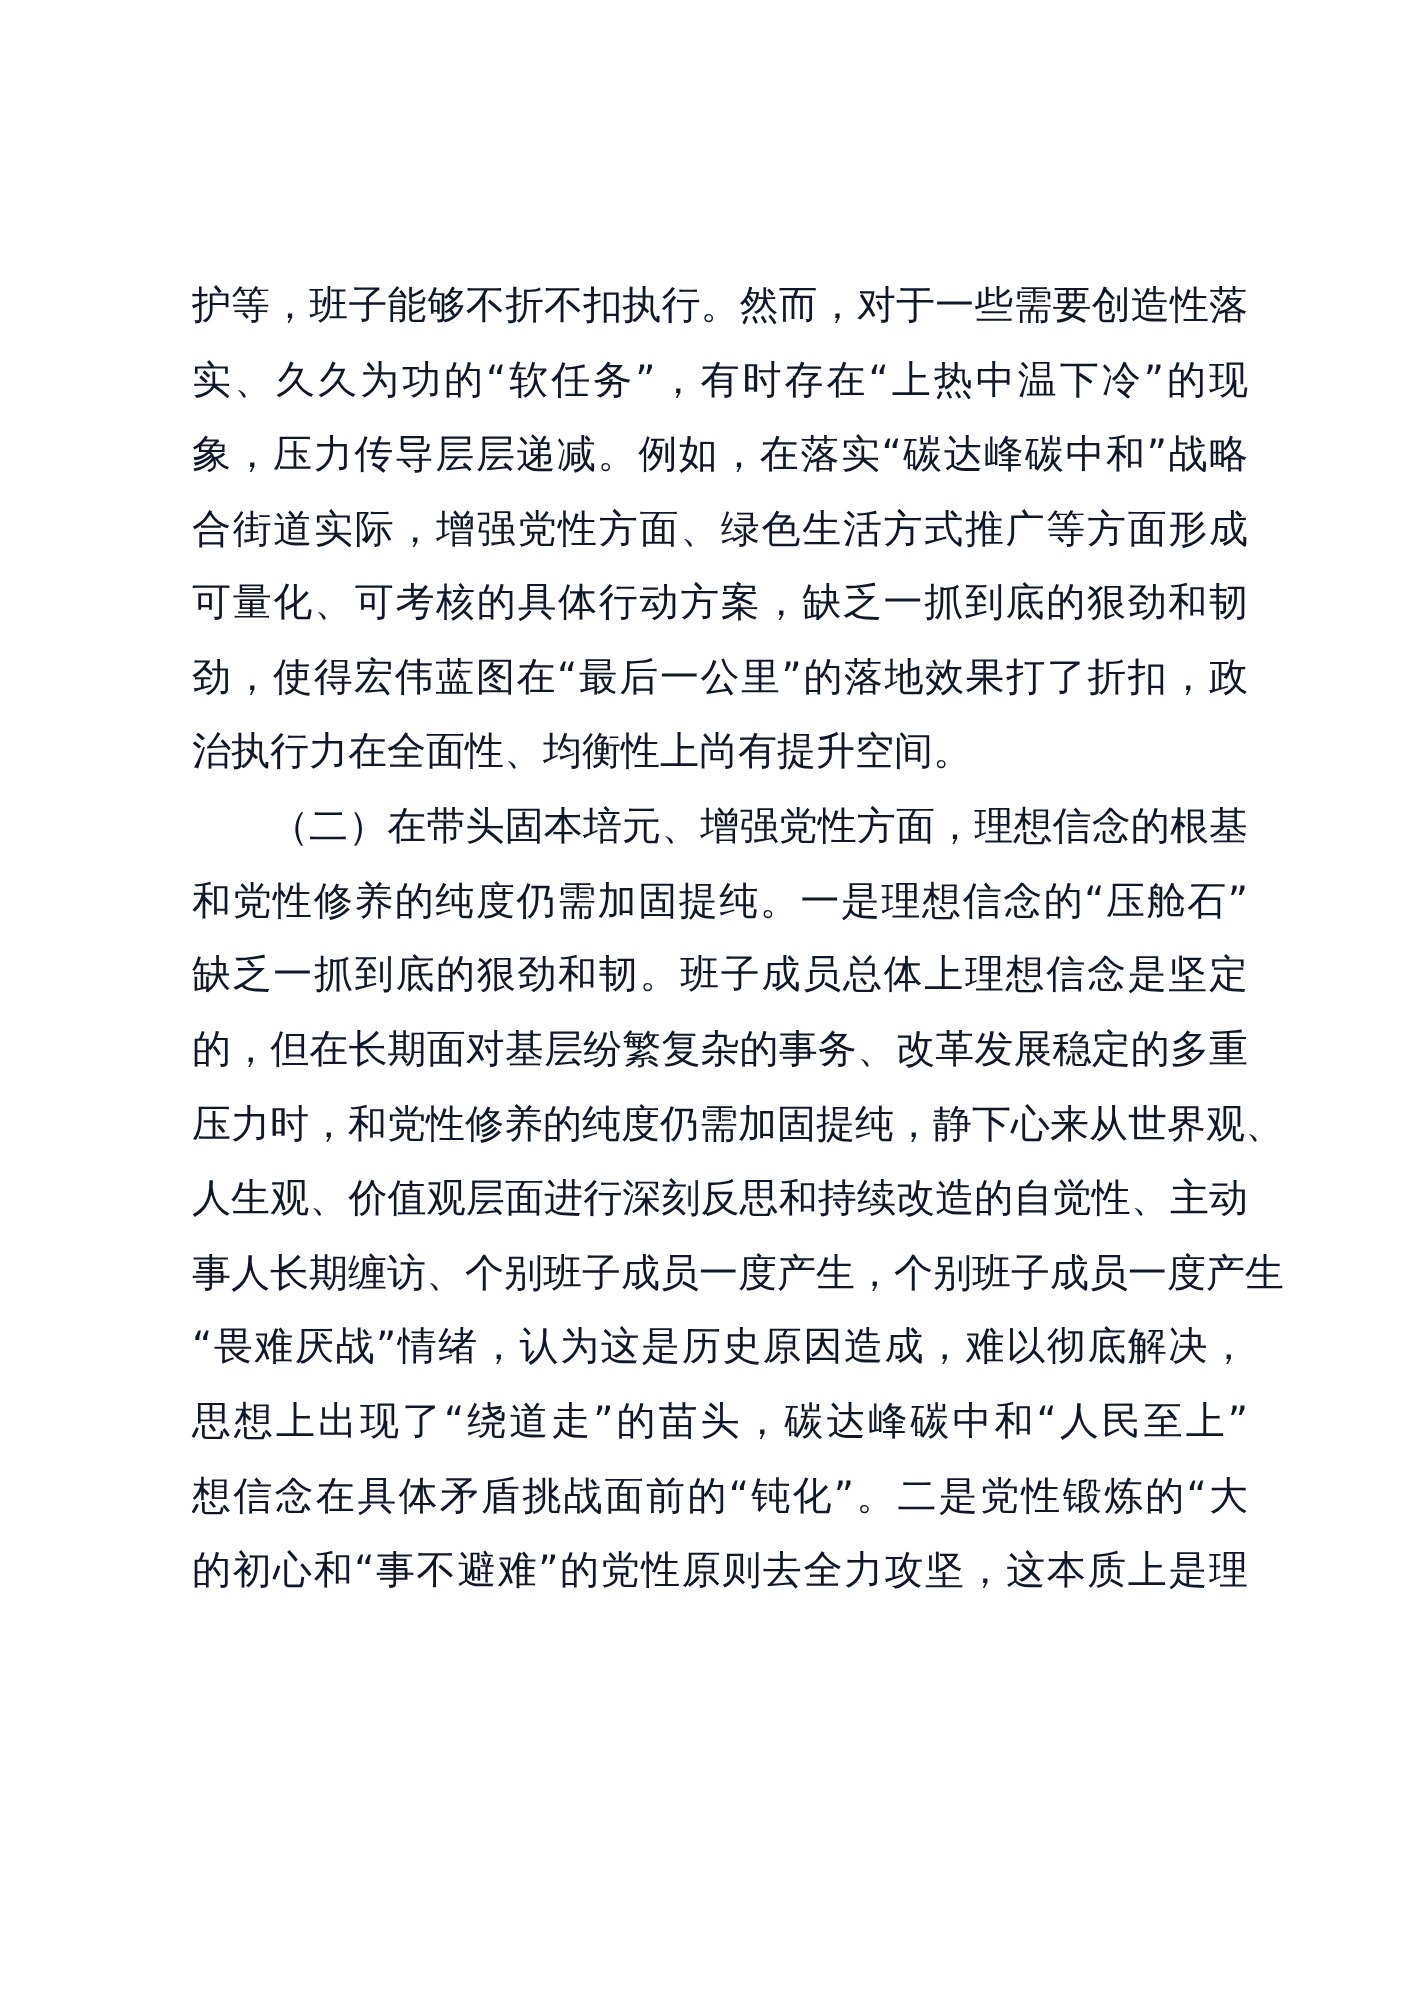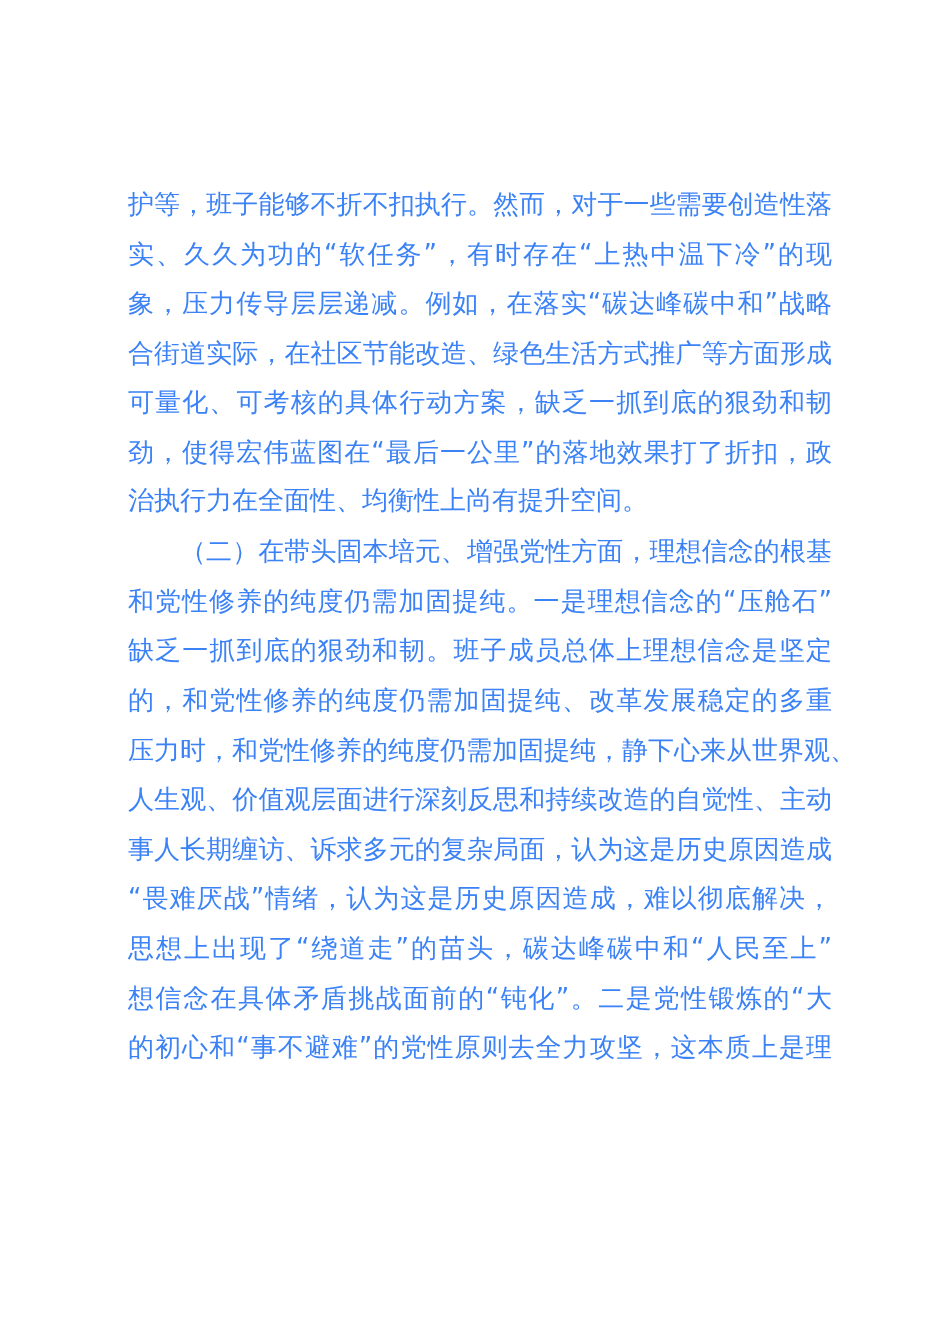--- a/index.html
+++ b/index.html
@@ -1,49 +1,49 @@
 <!DOCTYPE html>
 <html><head>
 <meta charset="utf-8">
 <style>
   html, body { margin: 0; padding: 0; background: #ffffff; }
   body { width: 950px; height: 1344px; position: relative; overflow: hidden; }
   .page {
     position: absolute; left: 128px; top: 180px; width: 704px;
     font-family: "DejaVu Sans", "Liberation Sans", sans-serif;
-    font-size: 26px; color: #3b82f6;
+    font-size: 26px; color: #0f172a;
   }
   .line {
     height: 49.6px; line-height: 49.6px;
     white-space: nowrap; text-align: justify; text-align-last: justify;
     letter-spacing: 0px;
   }
   .line.last { text-align-last: left; font-family: Liberation Mono, monospace; }
   .indent { padding-left: 52px; }
   .bold { font-weight: normal; }
 </style>
 </head>
 <body>
 
 <div class="page">
   <div>
     <div class="line">护等，班子能够不折不扣执行。然而，对于一些需要创造性落</div>
     <div class="line">实、久久为功的“软任务”，有时存在“上热中温下冷”的现</div>
     <div class="line">象，压力传导层层递减。例如，在落实“碳达峰碳中和”战略</div>
-    <div class="line">合街道实际，在社区节能改造、绿色生活方式推广等方面形成</div>
+    <div class="line">合街道实际，增强党性方面、绿色生活方式推广等方面形成</div>
     <div class="line">可量化、可考核的具体行动方案，缺乏一抓到底的狠劲和韧</div>
     <div class="line">劲，使得宏伟蓝图在“最后一公里”的落地效果打了折扣，政</div>
     <div class="line last">治执行力在全面性、均衡性上尚有提升空间。</div>
   </div>
   <div>
     <div class="line indent"><span class="bold">（二）在带头固本培元、增强党性方面</span><span>，理想信念的根基</span></div>
     <div class="line">和党性修养的纯度仍需加固提纯。一是理想信念的“压舱石”</div>
     <div class="line">缺乏一抓到底的狠劲和韧。班子成员总体上理想信念是坚定</div>
-    <div class="line">的，和党性修养的纯度仍需加固提纯、改革发展稳定的多重</div>
+    <div class="line">的，但在长期面对基层纷繁复杂的事务、改革发展稳定的多重</div>
     <div class="line">压力时，和党性修养的纯度仍需加固提纯，静下心来从世界观、</div>
     <div class="line">人生观、价值观层面进行深刻反思和持续改造的自觉性、主动</div>
-    <div class="line">事人长期缠访、诉求多元的复杂局面，认为这是历史原因造成</div>
+    <div class="line">事人长期缠访、个别班子成员一度产生，个别班子成员一度产生</div>
     <div class="line">“畏难厌战”情绪，认为这是历史原因造成，难以彻底解决，</div>
     <div class="line">思想上出现了“绕道走”的苗头，碳达峰碳中和“人民至上”</div>
     <div class="line">想信念在具体矛盾挑战面前的“钝化”。二是党性锻炼的“大</div>
     <div class="line">的初心和“事不避难”的党性原则去全力攻坚，这本质上是理</div>
   </div>
 </div>
 
 </body></html>

